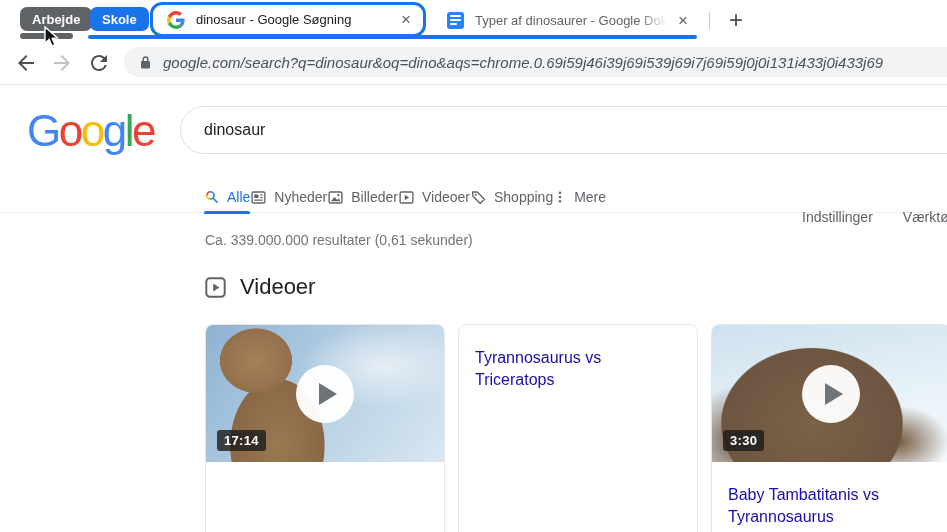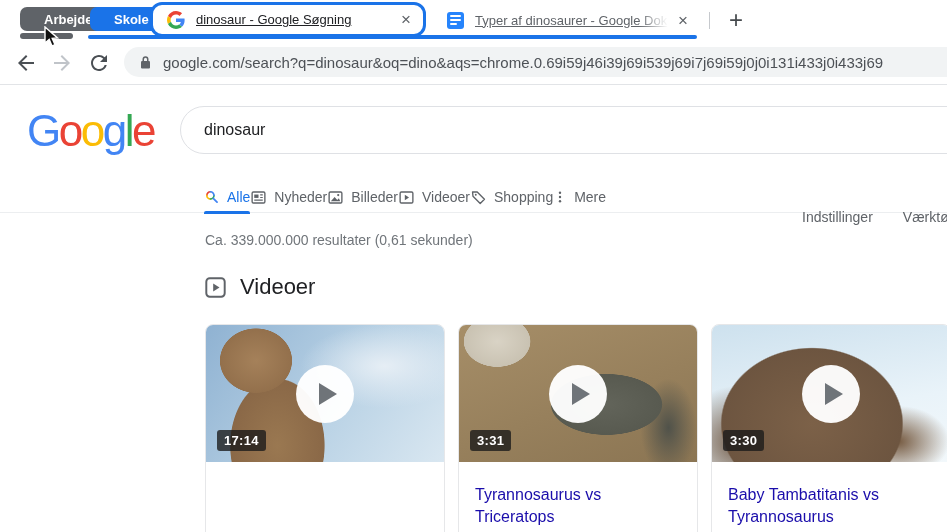--- a/index.html
+++ b/index.html
@@ -3,47 +3,47 @@
 <meta charset="utf-8">
 <style>
   * { box-sizing: border-box; margin: 0; padding: 0; }
   html,body { width: 947px; height: 532px; }
   body { font-family: "Liberation Sans", sans-serif; background:#fff; }
   #app { position: relative; width: 947px; height: 532px; overflow: hidden; background:#fff; }
 
   
   .tabstrip { position:absolute; left:0; top:0; width:947px; height:40px; background:#fff; }
   .group-chip { position:absolute; top:7px; height:24px; border-radius:7px; color:#fff;
-                font-size:13px; font-weight:bold; display:flex; align-items:center; padding:0 24px; cursor:default; }
+                font-size:13px; font-weight:bold; display:flex; align-items:center; padding:0 12px; cursor:default; }
   .chip-arbejde { left:20px; background:#5f6368; }
   .chip-skole { left:90px; background:#1a73e8; }
   .group-line-gray { position:absolute; left:20px; top:33px; width:53px; height:6px; background:#5f6368; border-radius:3px; }
   .group-line-blue { position:absolute; left:88px; top:35px; width:609px; height:4px; background:#1a73e8; border-radius:2px; }
 
   .tab { position:absolute; display:flex; align-items:center; font-size:13px; }
   .tab-active { left:150px; top:2px; width:276px; height:35px; background:#fff;
                 border:3px solid #1a73e8; border-radius:12px; padding:0 8px 0 14px; color:#202124; }
   .tab-inactive { left:434px; top:4px; width:264px; height:32px; padding:0 6px 0 13px; color:#5f6368; }
-  .tab-title { flex:1; margin-left:11px; white-space:nowrap; overflow:hidden;text-decoration:underline; }
+  .tab-title { flex:1; margin-left:11px; white-space:nowrap; overflow:hidden; }
   .tab-title.fade { -webkit-mask-image:linear-gradient(to right,#000 82%,transparent 97%);
                     mask-image:linear-gradient(to right,#000 82%,transparent 97%); }
   .tab-close { font-size:17px; color:#5f6368; line-height:1; padding:2px 4px; cursor:default; }
   .tab-sep { position:absolute; left:709px; top:12px; width:1px; height:17px; background:#c6c9cd; }
   .newtab-btn { position:absolute; left:722px; top:6px; width:28px; height:28px; display:flex;
                 align-items:center; justify-content:center; font-size:24px; color:#45494d; font-weight:300; }
 
   .favicon-g { width:18px; height:18px; flex:0 0 18px; }
   .favicon-docs { width:17px; height:17px; flex:0 0 17px; border-radius:3px; background:#2684fc;
                   display:flex; flex-direction:column; justify-content:center; gap:2px; padding:0 3px; }
   .favicon-docs i { display:block; height:2px; background:#fff; border-radius:1px; }
   .favicon-docs i:last-child { width:60%; }
 
   
   .toolbar { position:absolute; left:0; top:40px; width:947px; height:45px; background:#fff;
-             border-bottom:1px solid #e2e4e7; }
+             border-bottom:1px solid #e2e4e7;font-style:italic; }
   .nav-btn { position:absolute; top:11px; width:24px; height:24px; }
   .btn-back { left:14px; }
   .btn-fwd { left:50px; }
   .btn-reload { left:87px; }
   .omnibox { position:absolute; left:124px; top:7px; height:30px; width:840px; background:#f1f3f4;
              border-radius:15px; display:flex; align-items:center; padding-left:15px; }
   .omnibox-url { margin-left:11px; font-size:15px; color:#4d5156; white-space:nowrap; overflow:hidden; }
 
   
   .content { position:absolute; left:0; top:86px; width:947px; height:446px; background:#fff; }
@@ -244,26 +244,20 @@
       <div class="card">
         <div class="thumb thumb-1">
           <div class="play-overlay">
               <i></i>
             </div>
           <span class="duration">17:14</span>
         </div>
       </div>
 
       <div class="card">
-        <div class="thumb thumb-2">
-          <div class="play-overlay">
-              <i></i>
-            </div>
-          <span class="duration">3:31</span>
-        </div>
         <div class="card-title">Tyrannosaurus vs Triceratops</div>
       </div>
 
       <div class="card">
         <div class="thumb thumb-3">
           <div class="play-overlay">
               <i></i>
             </div>
           <span class="duration">3:30</span>
         </div>

